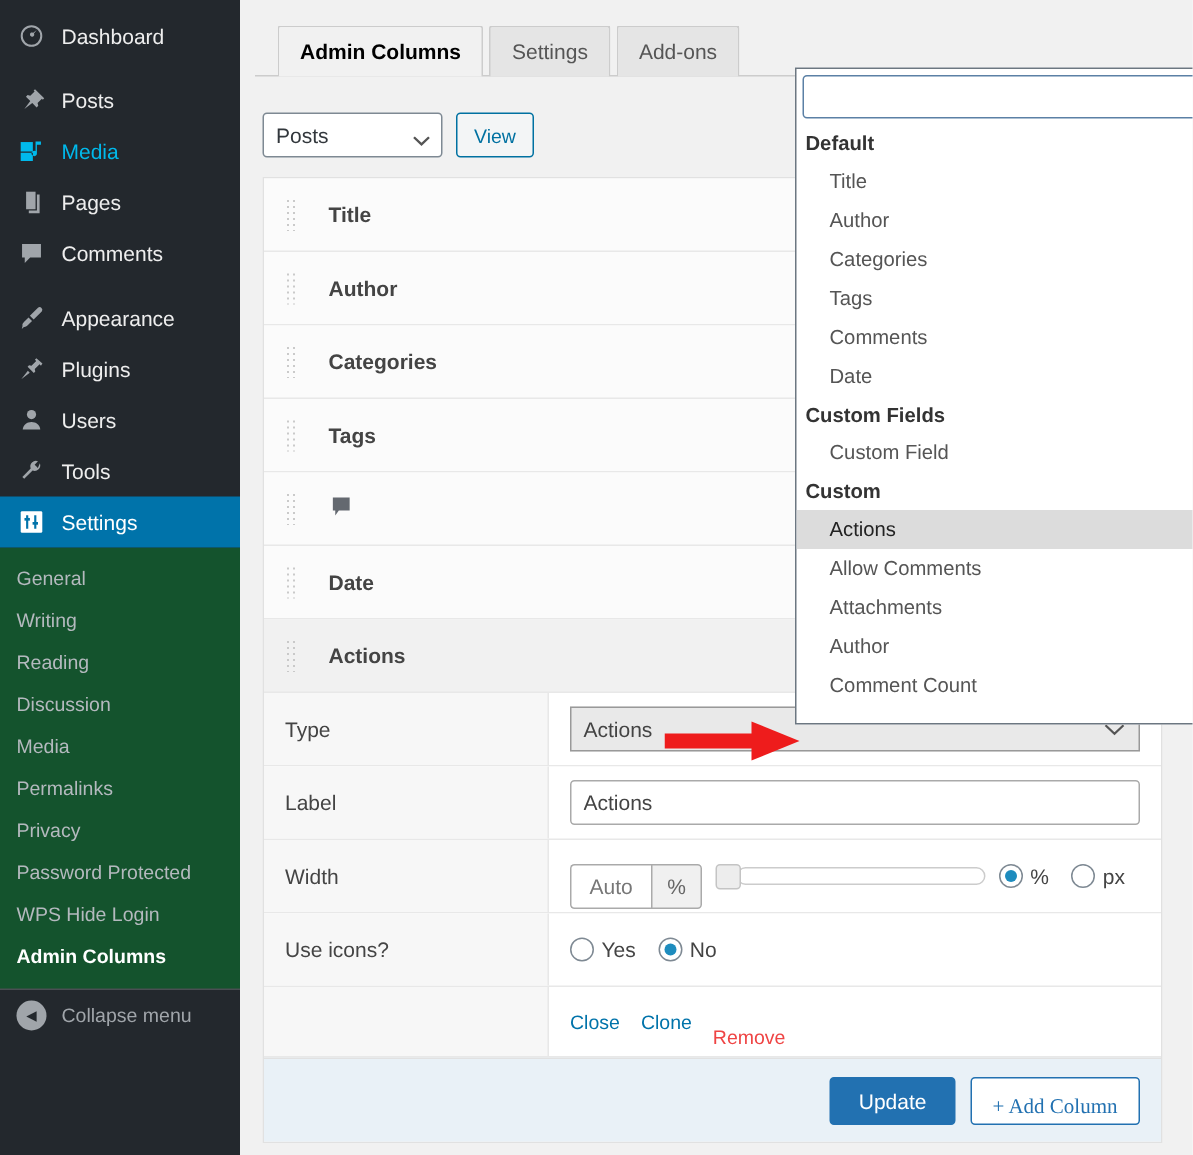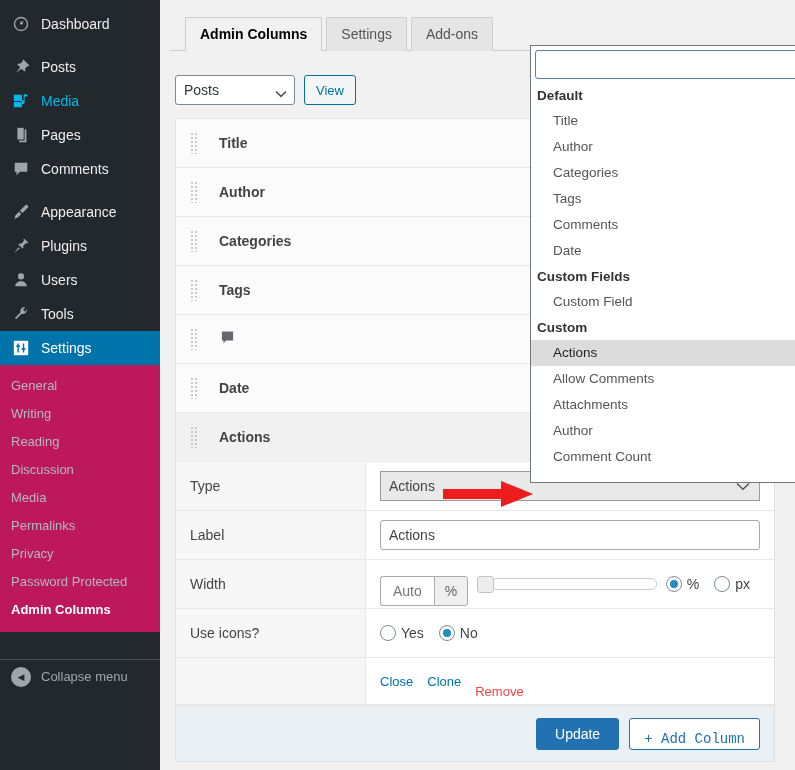--- a/index.html
+++ b/index.html
@@ -39,21 +39,21 @@
   .menu-top.highlight { color:#00b9eb; }
   .menu-top.highlight .mi-ico { color:#00b9eb; }
   .menu-top.current::after {
     content: ""; position: absolute; right: -8px; top: 50%;
     margin-top: -8px; width: 0; height: 0;
     border-top: 8px solid transparent;
     border-bottom: 8px solid transparent;
     border-right: 8px solid #f1f1f1;
   }
   .menu-sep { height: 9px; }
-  .submenu { background: #be185d; padding: 7px 0 8px; }
+  .submenu { background: #14532d; padding: 7px 0 8px; }
   .submenu-item {
     display: block; padding: 6px 0 6px 11px;
     font-size: 13px; color: #b4b9be; cursor: pointer;
     line-height: 16px;
   }
   .submenu-item.cur { color: #fff; font-weight: bold; }
   #collapse-menu {
     position: absolute; left: 0; bottom: 77px;
     width: 160px; height: 34px;
     display: flex; align-items: center; padding-left: 11px;
@@ -200,21 +200,21 @@
   .btn-primary {
     height: 32px; padding: 0 18px; border-radius: 3px;
     background: #2271b1; border: 1px solid #2271b1; color: #fff;
     font-size: 14px; cursor: pointer;
     font-family: "Liberation Sans", sans-serif;
   }
   .btn-outline {
     height: 32px; padding: 12px 14px; border-radius: 3px;
     background: #fff; border: 1px solid #2271b1; color: #2271b1;
     font-size: 14px; cursor: pointer;
-    font-family: Liberation Mono, monospace;
+    font-family: Liberation Serif, serif;
   }
 
   
   #dropdown {
     position: absolute; left: 370px; top: 45px;
     width: 402px; height: 438px;
     background: #fff; border: 1px solid #6c7781;
     z-index: 50; display: flex; flex-direction: column;
   }
   #dd-search-wrap { padding: 4px; flex: 0 0 auto; }
@@ -351,20 +351,21 @@
 
     <div class="submenu">
       <span class="submenu-item">General</span>
       <span class="submenu-item">Writing</span>
       <span class="submenu-item">Reading</span>
       <span class="submenu-item">Discussion</span>
       <span class="submenu-item">Media</span>
       <span class="submenu-item">Permalinks</span>
       <span class="submenu-item">Privacy</span>
       <span class="submenu-item">Password Protected</span>
+      <span class="submenu-item">WPS Hide Login</span>
       <span class="submenu-item cur">Admin Columns</span>
     </div>
 
     <div id="collapse-menu">
       <span class="cm-ico">◀</span>
       <span class="cm-label">Collapse menu</span>
     </div>
   </div>
 
   <div id="main">

